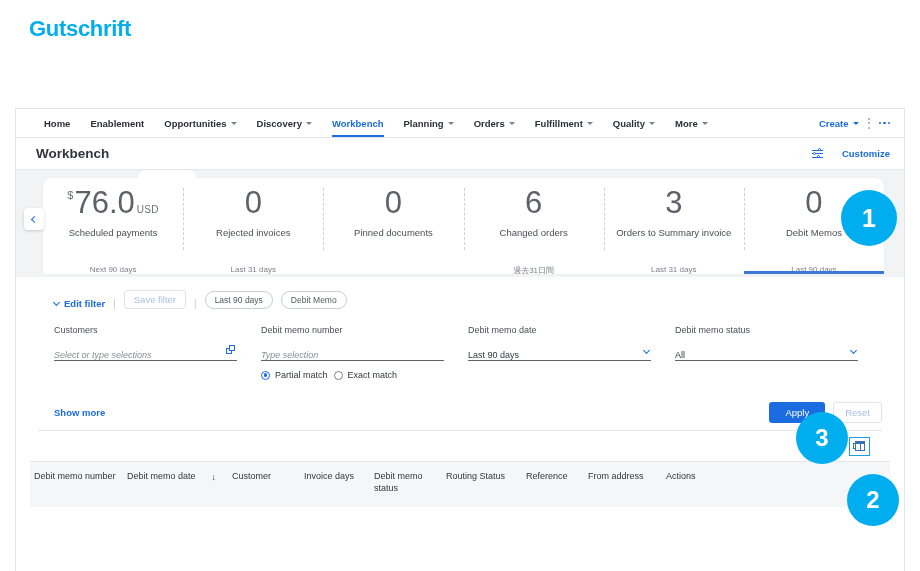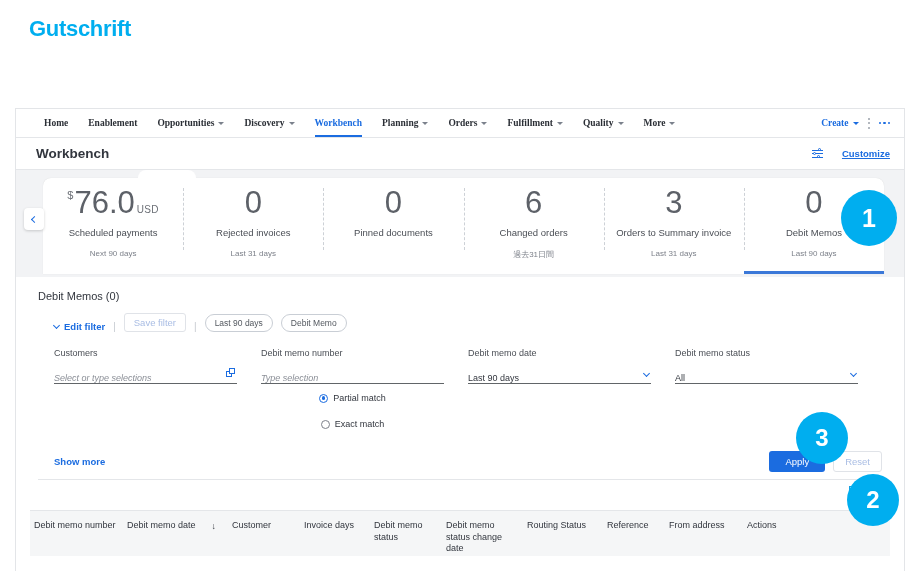--- a/index.html
+++ b/index.html
@@ -33,21 +33,20 @@
 
   
   .topnav {
     height: 29px;
     background: #ffffff;
     border-bottom: 1px solid #e4e6e9;
     display: flex;
     align-items: center;
     padding: 0 14px 0 18px;
     position: relative;
-    font-family: Liberation Serif, serif;
   }
   .nav-items { display: flex; align-items: center; gap: 0; height: 100%; }
   .nav-item {
     font-size: 9.5px;
     color: #2b2f36;
     padding: 0 10px;
     height: 100%;
     display: flex;
     align-items: center;
     gap: 4px;
@@ -114,21 +113,20 @@
   }
   .customize-btn {
     margin-left: auto;
     font-size: 9.5px;
     color: #1b6ce0;
     font-weight: 600;
     display: flex;
     align-items: center;
     gap: 19px;
     cursor: pointer;
-    text-decoration: underline;
   }
   .cust-icon { width: 11px; height: 10px; position: relative; }
   .cust-icon i {
     position: absolute; left: 0; right: 0; height: 1.3px; background: #1b6ce0;
   }
   .cust-icon i:nth-child(1) { top: 1px; }
   .cust-icon i:nth-child(2) { top: 4.5px; }
   .cust-icon i:nth-child(3) { top: 8px; }
   .cust-icon b {
     position: absolute; width: 3px; height: 3px; background: #fff;
@@ -199,21 +197,21 @@
     margin-bottom: 3px;
     color: #6b6f76;
     letter-spacing: 0.3px;
   }
   .kpi-label {
     margin-top: 9px;
     font-size: 9.5px;
     color: #4a4e55;
   }
   .kpi-sub {
-    margin-top: 11px;
+    margin-top: 27px;
     font-size: 8px;
     color: #7d818a;
   }
   .kpi-tile.active::after {
     content: "";
     position: absolute;
     left: 0; right: 0; bottom: 0;
     height: 3px;
     background: #3b78d8;
   }
@@ -336,23 +334,22 @@
     position: absolute; right: 2px; top: 6px;
     width: 5px; height: 5px;
     border-right: 1.4px solid #1b6ce0;
     border-bottom: 1.4px solid #1b6ce0;
     transform: rotate(45deg);
   }
 
   .radio-row {
     display: flex;
     align-items: center;
-    gap: 16px;
+    gap: 6px;
     margin-top: 9px;
-    flex-direction: column;
   }
   .radio {
     display: flex;
     align-items: center;
     gap: 5px;
     font-size: 9px;
     color: #32363e;
     cursor: pointer;
   }
   .radio .dot {
@@ -621,24 +618,20 @@
         <div class="kpi-value">
           <span>0</span>
         </div>
         <div class="kpi-label">Debit Memos</div>
         <div class="kpi-sub">Last 90 days</div>
       </div>
     </div>
   </div>
 
   <div class="filter-panel">
-    <div class="filter-title">
-      <span>Debit Memos</span>
-      <span>(0)</span>
-    </div>
 
     <div class="filter-row1">
       <div class="edit-filter">
         <span class="chev-down"></span>
         <span>Edit filter</span>
       </div>
       <span class="sep">|</span>
       <div class="save-filter">Save filter</div>
       <span class="sep">|</span>
       <div class="chip">Last 90 days</div>
@@ -714,21 +707,20 @@
 
   <div class="table-head">
     <div class="th" style="width:93px">Debit memo number</div>
     <div class="th sortable" style="width:105px">
       <span>Debit memo date</span>
       <span class="sort-arrow">↓</span>
     </div>
     <div class="th" style="width:72px">Customer</div>
     <div class="th" style="width:70px">Invoice days</div>
     <div class="th" style="width:72px">Debit memo status</div>
-    <div class="th" style="width:81px">Debit memo status change date</div>
     <div class="th" style="width:80px">Routing Status</div>
     <div class="th" style="width:62px">Reference</div>
     <div class="th" style="width:78px">From address</div>
     <div class="th" style="width:50px">Actions</div>
   </div>
 
 </div>
 
 <div class="badge badge-1">1</div>
 <div class="badge badge-3">3</div>

